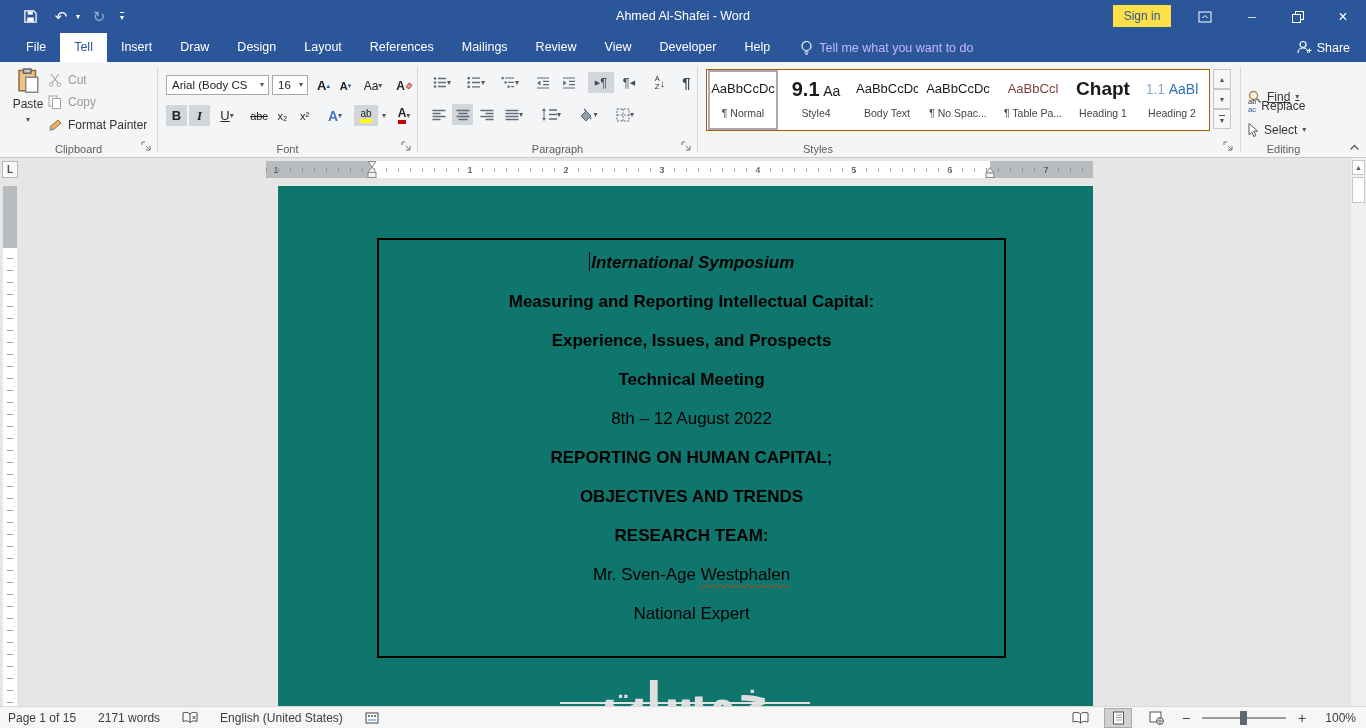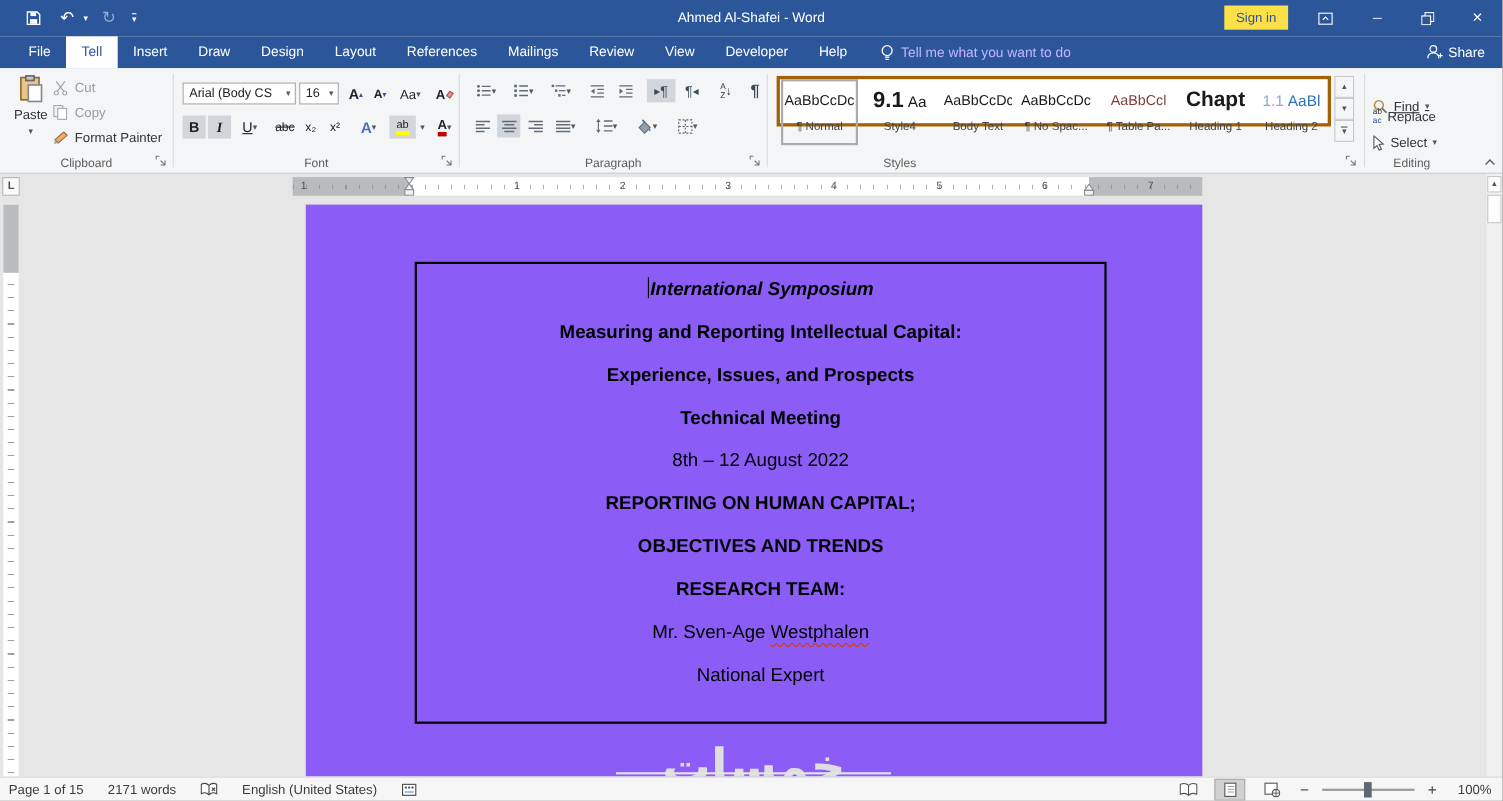--- a/index.html
+++ b/index.html
@@ -31,21 +31,21 @@
   .caret{font-size:8px;color:#555;line-height:1;}
   .rtxt{font-size:12px;color:#333;}
   .gray{color:#9a9a9a;}
   .combo{position:absolute;top:13px;height:20px;background:#fff;border:1px solid #a9a9a9;box-sizing:border-box;
          display:flex;align-items:center;font-size:11.5px;color:#222;padding-left:5px;}
   .combo .caret{margin-left:auto;margin-right:4px;}
   .sbtn{position:absolute;width:21px;height:21px;display:flex;align-items:center;justify-content:center;}
   .tgl-on{background:#d2d6da;}
   .crow{position:absolute;left:48px;height:21px;display:flex;align-items:center;gap:6px;}
   
-  #gallery{position:absolute;left:706px;top:7px;width:504px;height:46px;background:#fff;border:3px solid #a16207;box-sizing:border-box;}
+  #gallery{position:absolute;left:706px;top:7px;width:504px;height:62px;background:#fff;border:1px solid #a16207;box-sizing:border-box;}
   .chip{position:absolute;top:2px;height:56px;text-align:center;}
   .chip.sel{outline:2px solid #ababab;}
   .chip-prev{height:34px;line-height:34px;font-size:13px;color:#1a1a1a;white-space:nowrap;overflow:hidden;}
   .chip-name{height:15px;line-height:15px;font-size:10.5px;color:#444;white-space:nowrap;overflow:hidden;}
   .stylenum{font-weight:bold;font-size:20px;}
   .h2num{color:#8ea9cc;font-size:14px;}
   .h2txt{color:#2e74b5;font-size:14px;}
   .tablepa{color:#823b3b;}
   .chapt{font-weight:bold;font-size:19px;}
   .gal-btn{position:absolute;left:1213px;width:18px;height:20px;background:#f5f6f7;border:1px solid #c8c8c8;box-sizing:border-box;
@@ -59,21 +59,21 @@
           text-align:center;line-height:15px;font-size:10px;font-weight:bold;color:#555;}
   #hruler{position:absolute;left:266px;top:161px;width:827px;height:17px;background:#b9bcbf;}
   #hruler .white{position:absolute;left:106px;width:618px;top:0;bottom:0;background:#fff;}
   #hruler .ticks{position:absolute;left:0;right:0;top:7px;height:4px;
       background-image:repeating-linear-gradient(to right,#7e8489 0 1px,transparent 1px 12px);opacity:.65;}
   .rnum{position:absolute;top:0;height:17px;line-height:17px;font-size:9.5px;color:#4f4f4f;transform:translateX(-50%);}
   #vruler{position:absolute;left:3px;top:186px;width:14px;height:520px;background:#fff;
       background-image:repeating-linear-gradient(to bottom,#9aa0a5 0 1px,transparent 1px 12px);background-position:4px 0;background-size:6px 100%;background-repeat:repeat-y;}
   #vruler .dark{position:absolute;left:0;right:0;top:0;height:62px;background:#b9bcbf;}
   
-  #page{position:absolute;left:278px;top:186px;width:815px;height:520px;background:#8b5cf6;overflow:hidden;}
+  #page{position:absolute;left:278px;top:186px;width:815px;height:520px;background:#0f766e;overflow:hidden;}
   #textbox{position:absolute;left:99px;top:52px;width:629px;height:420px;border:2px solid #000;box-sizing:border-box;padding-top:3px;}
   .docline{height:39px;line-height:39px;text-align:center;font-size:17px;color:#000;}
   .b{font-weight:bold;}
   .i{font-style:italic;}
   .cursorbar{display:inline-block;width:1.5px;height:19px;background:#000;vertical-align:-3px;margin-right:1px;}
   .spell{text-decoration:underline;text-decoration-style:wavy;text-decoration-color:#d83b01;text-decoration-thickness:1px;text-underline-offset:4px;}
   #wm{position:absolute;left:0;right:0;top:486px;text-align:center;font-size:44px;font-weight:bold;color:#dedede;direction:rtl;}
   #wm-line{position:absolute;left:282px;top:516px;width:250px;height:2px;background:#e3e3e3;}
   
   #vscroll{position:absolute;right:0;top:158px;width:16px;bottom:22px;background:#f0f0f0;border-left:1px solid #e2e2e2;box-sizing:border-box;}

